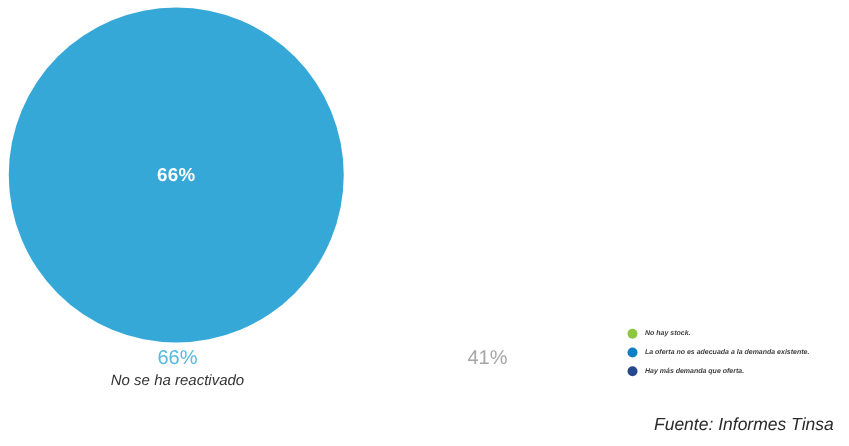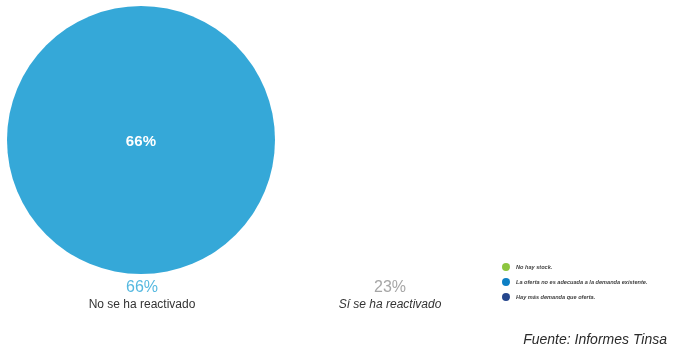--- a/index.html
+++ b/index.html
@@ -56,20 +56,21 @@
     width: 200px;
     text-align: center;
   }
   .caption-primary .cap-pct {
     font-size: 16px;
     color: #56b9e0;
     line-height: 19px;
   }
   .caption-primary .cap-text {
     font-size: 12px;
+    font-style: italic;
     color: #333333;
     line-height: 16px;
   }
 
   
   .chart-secondary {
     position: absolute;
     left: 313px;
     top: 96px;
     width: 154px;
@@ -156,22 +157,21 @@
   <div class="chart-primary">
     <div class="pie-big"></div>
     <div class="pie-big-value">66%</div>
   </div>
   <div class="caption-primary">
     <div class="cap-pct">66%</div>
     <div class="cap-text">No se ha reactivado</div>
   </div>
 
   <div class="caption-secondary">
-    <div class="cap-pct">23%</div>
-    <div class="cap-text">Sí se ha reactivado</div>
+    <div class="cap-pct">41%</div>
   </div>
 
   <div class="legend">
     <div class="legend-row">
       <span class="legend-dot" style="background:#8dc63f"></span>
       <span class="legend-label">No hay stock.</span>
     </div>
     <div class="legend-row">
       <span class="legend-dot" style="background:#0d7fc4"></span>
       <span class="legend-label">La oferta no es adecuada a la demanda existente.</span>

